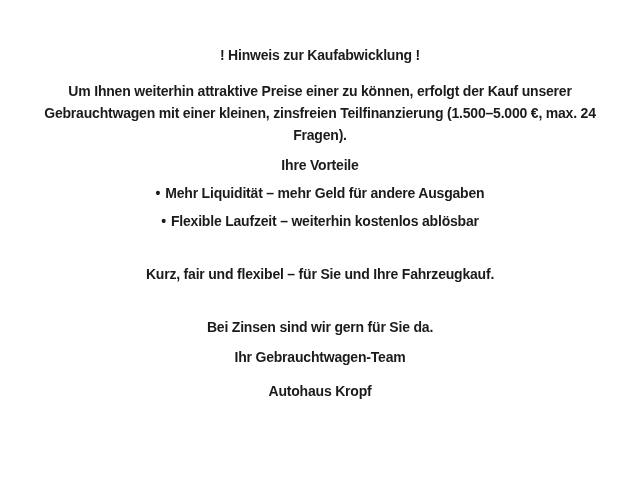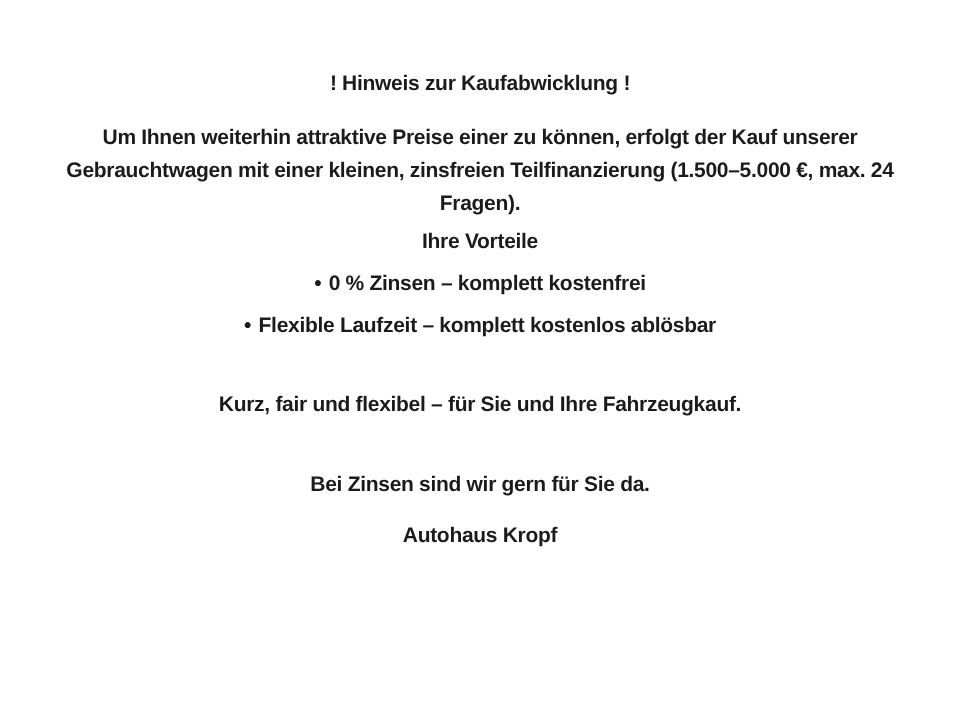--- a/index.html
+++ b/index.html
@@ -28,21 +28,21 @@
     line-height: 22px;
     white-space: nowrap;
   }
   .title {
     margin-bottom: 14px;
   }
   .intro .line {
     line-height: 22px;
   }
   .benefits-heading {
-    margin-top: 3px;
+    margin-top: 8px;
   }
   .bullet {
     margin-top: 6px;
   }
   .bullet .marker {
     margin-right: 5px;
   }
   .tagline {
     margin-top: 31px;
   }
@@ -66,27 +66,28 @@
   <div class="intro">
     <div class="line">Um Ihnen weiterhin attraktive Preise einer zu können, erfolgt der Kauf unserer</div>
     <div class="line">Gebrauchtwagen mit einer kleinen, zinsfreien Teilfinanzierung (1.500–5.000 €, max. 24</div>
     <div class="line">Fragen).</div>
   </div>
 
   <div class="line benefits-heading">Ihre Vorteile</div>
 
   <div>
     <div class="line bullet">
-      <span class="marker">•</span><span>0 % Zinsen – komplett kostenfrei</span>
+      <span class="marker">•</span><span>Mehr Liquidität – mehr Geld für andere Ausgaben</span>
     </div>
     <div class="line bullet">
-      <span class="marker">•</span><span>Flexible Laufzeit – komplett kostenlos ablösbar</span>
+      <span class="marker">•</span><span>Flexible Laufzeit – weiterhin kostenlos ablösbar</span>
     </div>
   </div>
 
   <div class="line tagline">Kurz, fair und flexibel – für Sie und Ihre Fahrzeugkauf.</div>
 
   <div>
     <div class="line closing-1">Bei Zinsen sind wir gern für Sie da.</div>
+    <div class="line closing-2">Ihr Gebrauchtwagen-Team</div>
     <div class="line closing-3">Autohaus Kropf</div>
   </div>
 
 </div>
 
 </body></html>

